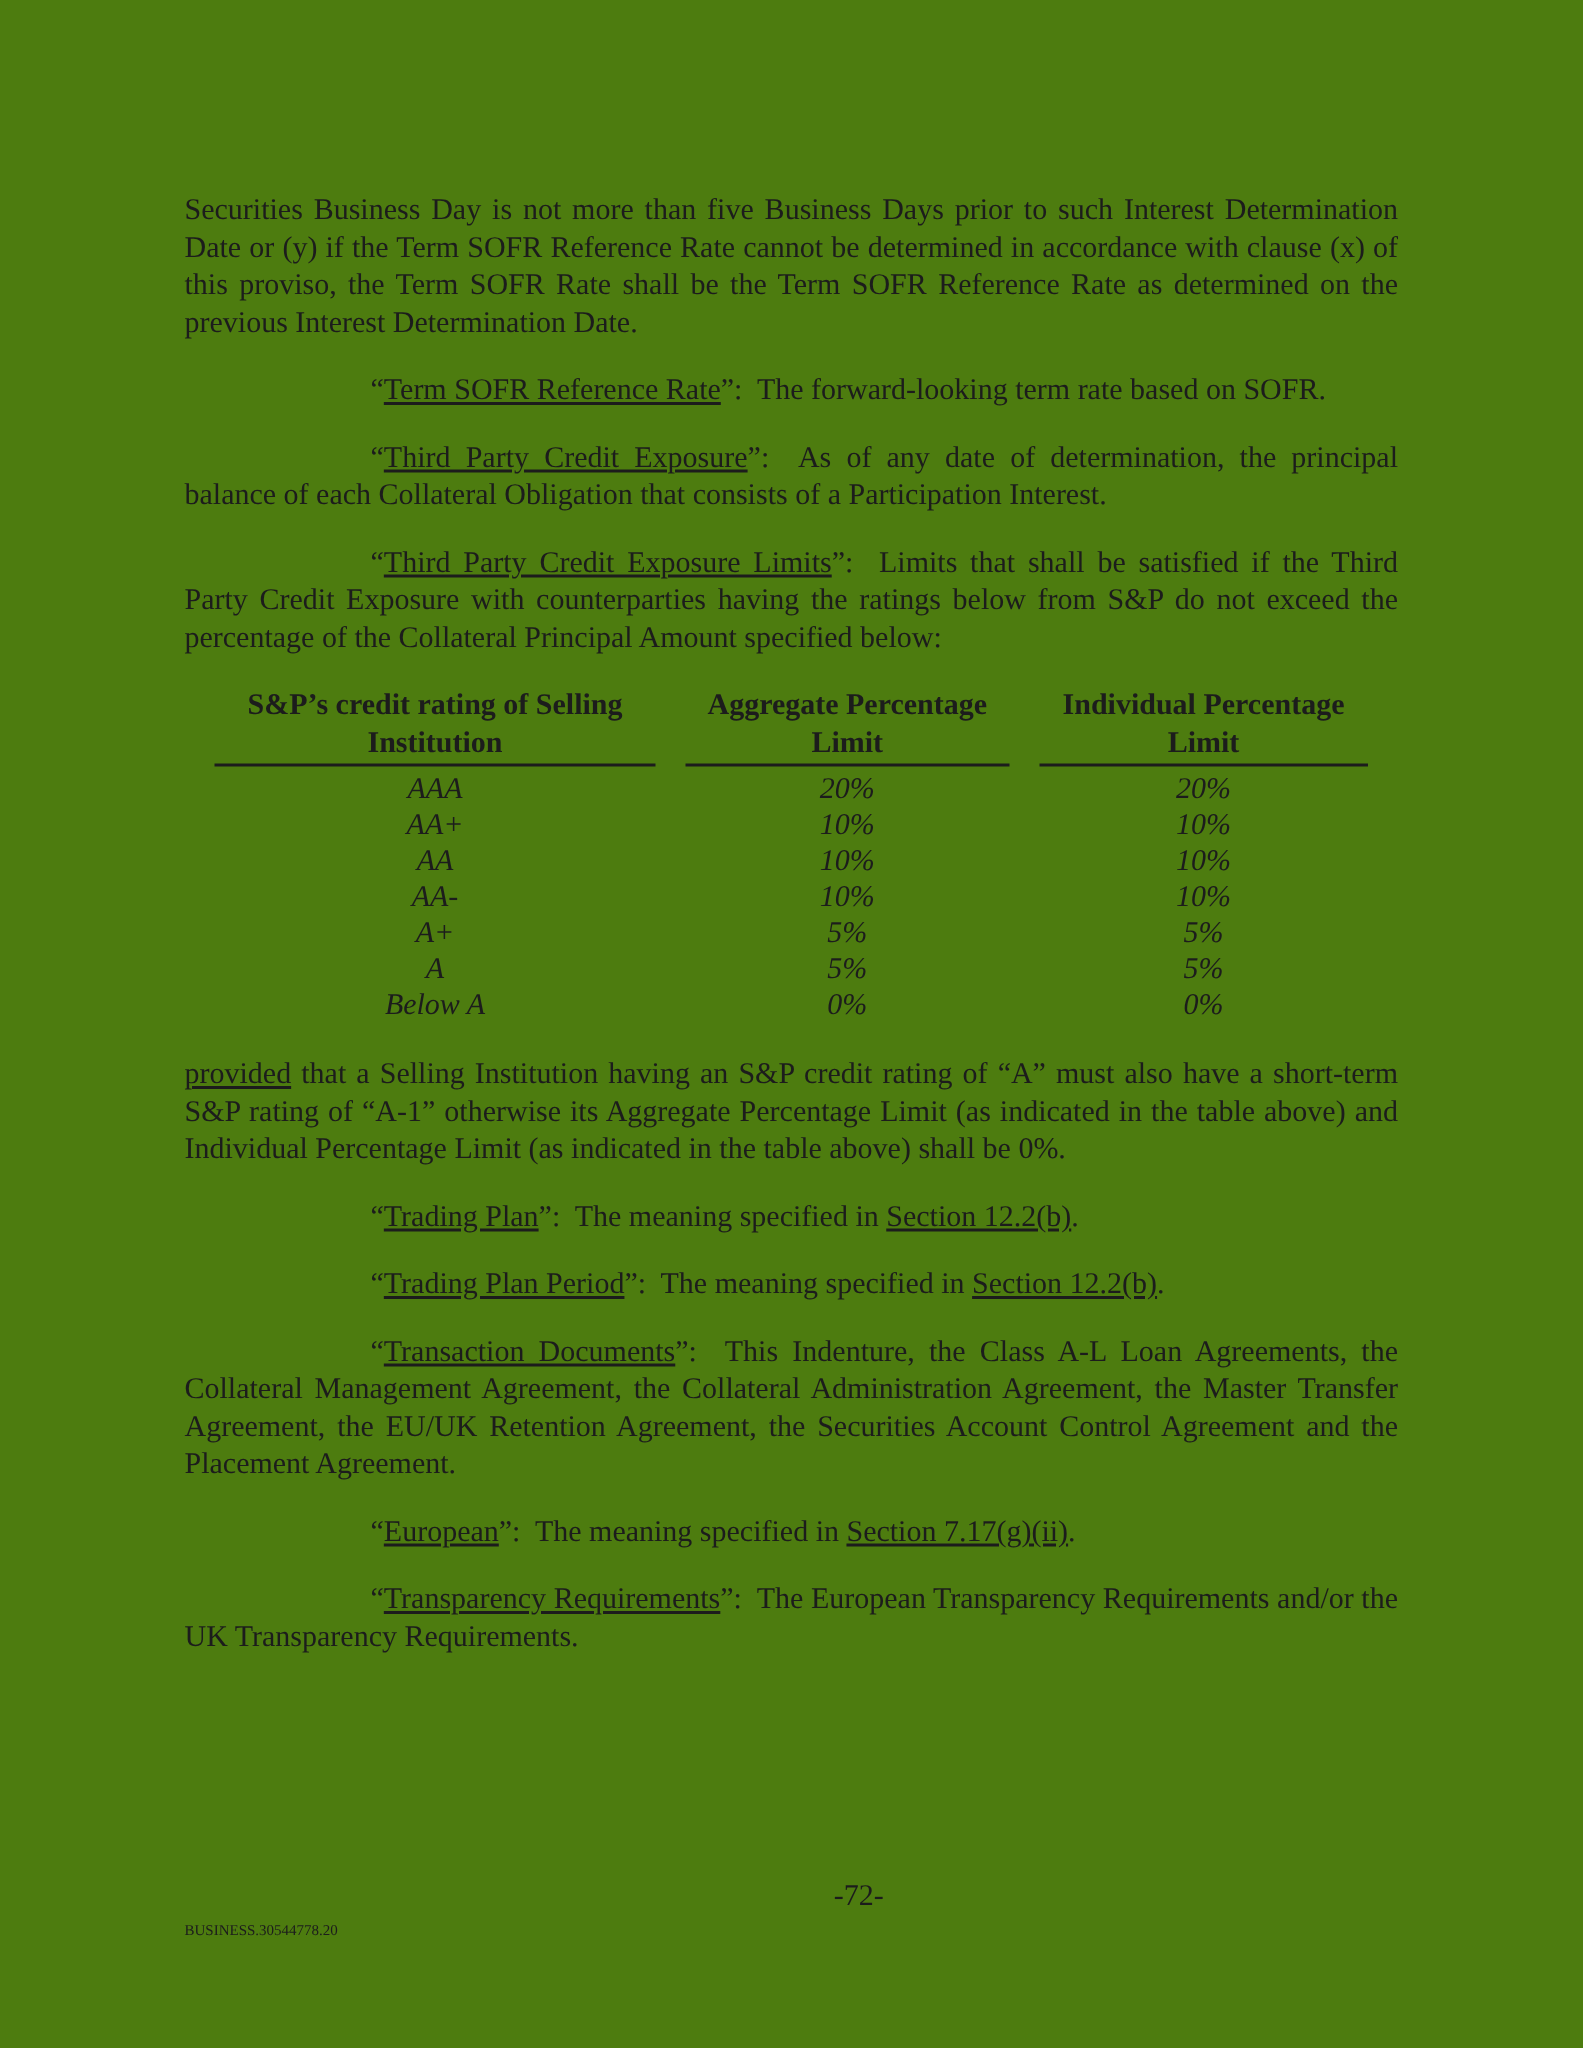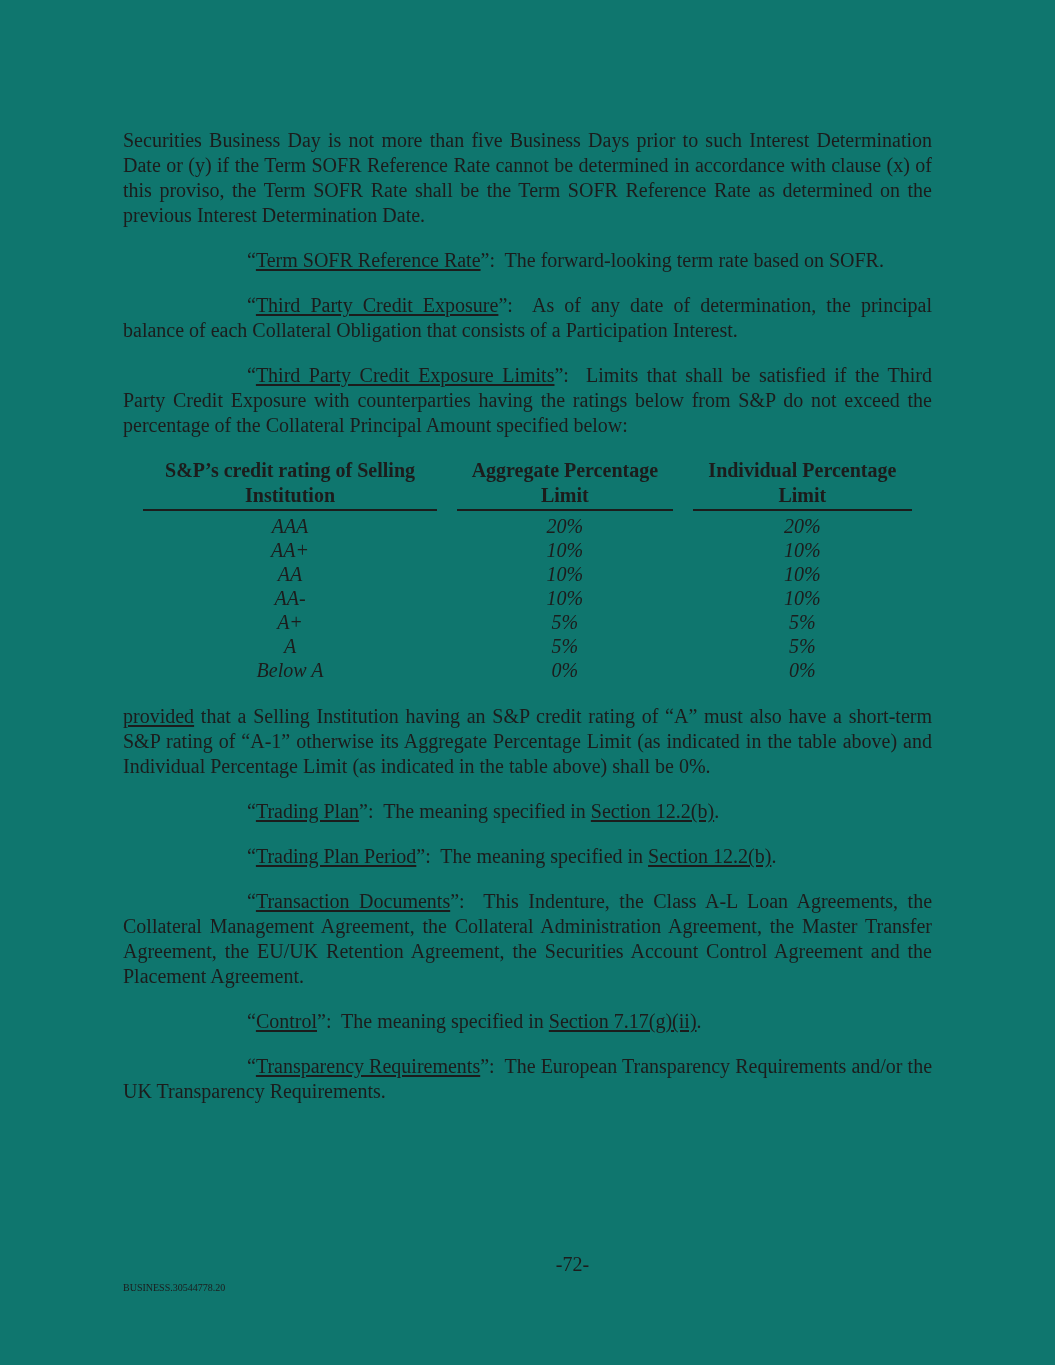--- a/index.html
+++ b/index.html
@@ -4,21 +4,21 @@
 <style>
   html, body {
     margin: 0;
     padding: 0;
     background: #ffffff;
   }
   .page {
     position: relative;
     width: 1055px;
     height: 1365px;
-    background: #0f766e;
+    background: #4d7c0f;
     font-family: "Liberation Serif", "DejaVu Serif", serif;
     font-size: 20px;
     line-height: 25px;
     color: #1c1c1c;
     overflow: hidden;
   }
   .content {
     position: absolute;
     top: 128px;
     left: 123px;
@@ -148,21 +148,21 @@
     </table>
 
     <p><span class="u">provided</span><span> that a Selling Institution having an S&amp;P credit rating of “A” must also have a short-term S&amp;P rating of “A-1” otherwise its Aggregate Percentage Limit (as indicated in the table above) and Individual Percentage Limit (as indicated in the table above) shall be 0%.</span></p>
 
     <p class="def"><span>“</span><span class="u">Trading Plan</span><span>”:&nbsp; The meaning specified in </span><span class="u">Section 12.2(b)</span><span>.</span></p>
 
     <p class="def"><span>“</span><span class="u">Trading Plan Period</span><span>”:&nbsp; The meaning specified in </span><span class="u">Section 12.2(b)</span><span>.</span></p>
 
     <p class="def"><span>“</span><span class="u">Transaction Documents</span><span>”:&nbsp; This Indenture, the Class A-L Loan Agreements, the Collateral Management Agreement, the Collateral Administration Agreement, the Master Transfer Agreement, the EU/UK Retention Agreement, the Securities Account Control Agreement and the Placement Agreement.</span></p>
 
-    <p class="def"><span>“</span><span class="u">Control</span><span>”:&nbsp; The meaning specified in </span><span class="u">Section 7.17(g)(ii)</span><span>.</span></p>
+    <p class="def"><span>“</span><span class="u">European</span><span>”:&nbsp; The meaning specified in </span><span class="u">Section 7.17(g)(ii)</span><span>.</span></p>
 
 
 
     <p class="def"><span>“</span><span class="u">Transparency Requirements</span><span>”:&nbsp; The European Transparency Requirements and/or the UK Transparency Requirements.</span></p>
 
   </div>
 
   <div class="page-number">-72-</div>
   <div class="doc-id">BUSINESS.30544778.20</div>
 </div>

